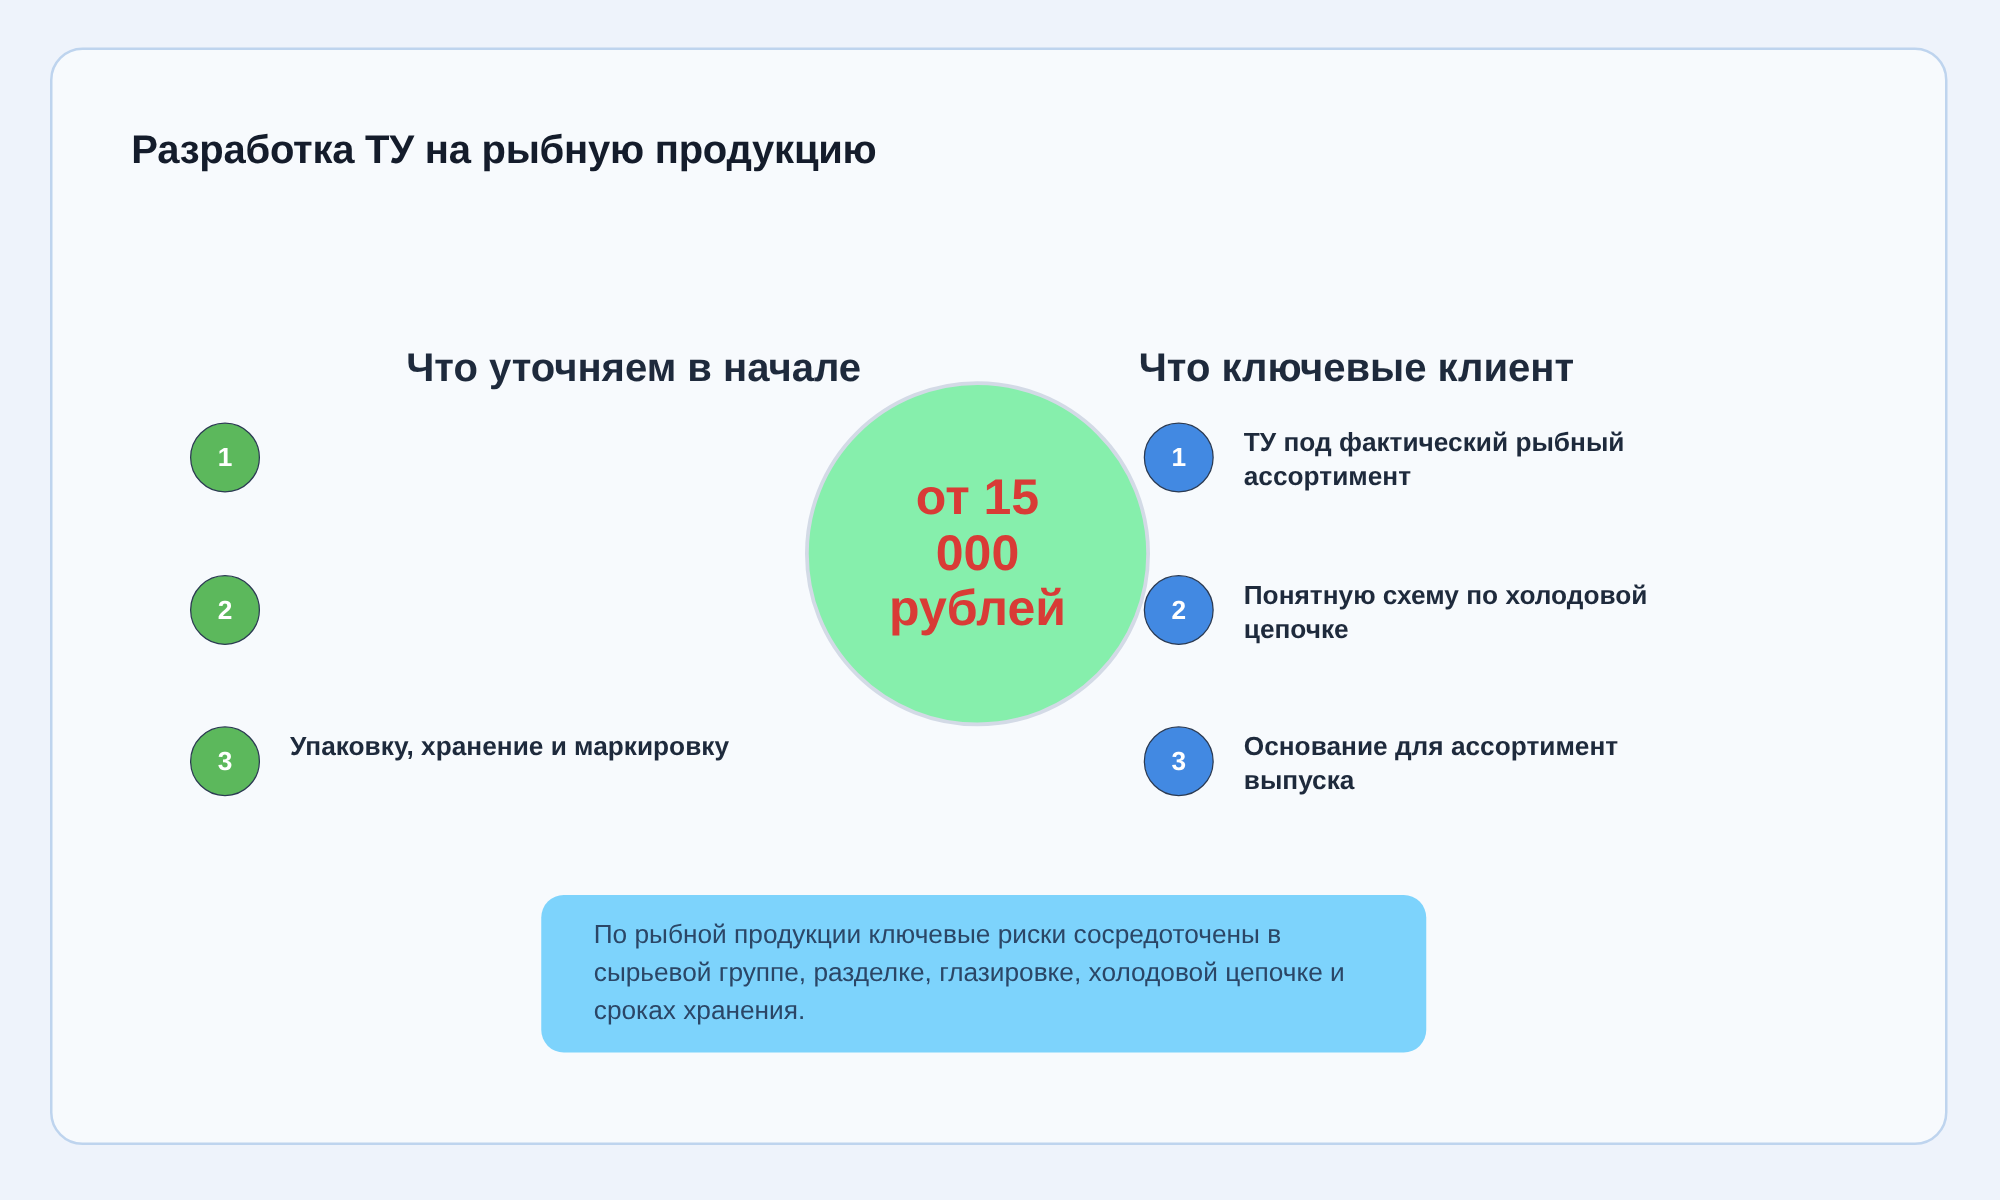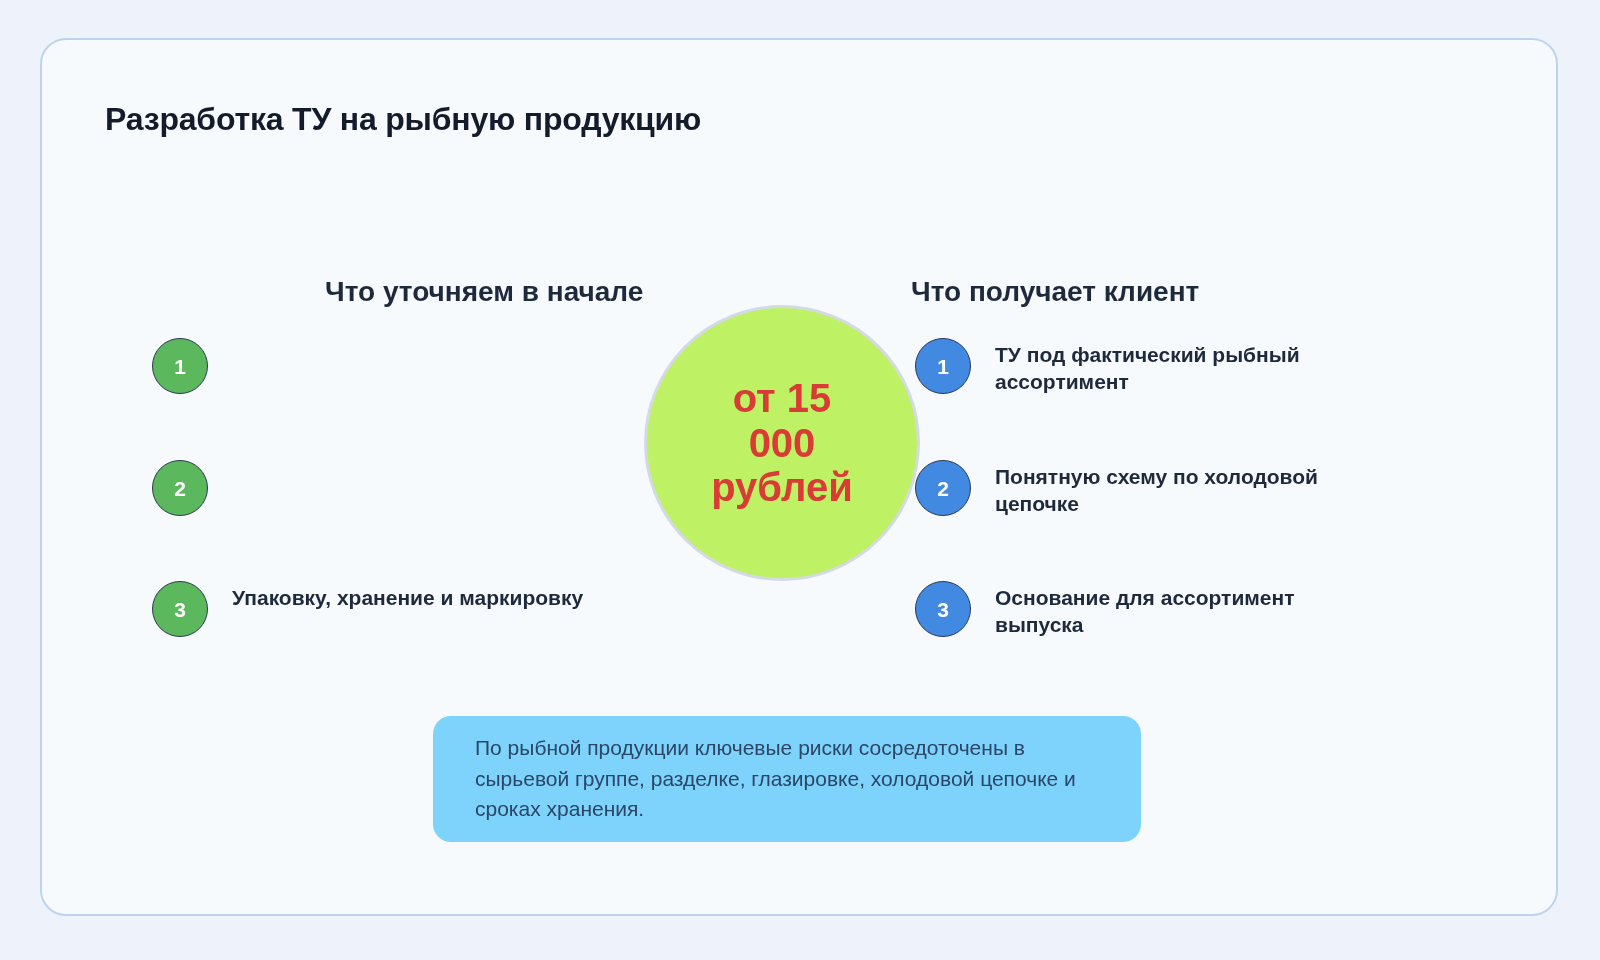--- a/index.html
+++ b/index.html
@@ -36,21 +36,21 @@
     width: 640px;
     font-size: 32px;
     line-height: 1.35;
     font-weight: bold;
     color: #141c2b;
     letter-spacing: -0.2px;
   }
   .col-head {
     position: absolute;
     top: 276px;
-    font-size: 28px;
+    font-size: 32px;
     font-weight: bold;
     color: #1e2a3c;
     white-space: nowrap;
   }
   .col-head.left  { left: 325px; }
   .col-head.right { left: 911px; }
 
   .items {
     position: absolute;
     top: 330px;
@@ -98,21 +98,21 @@
   }
   .items.right .item-text { margin-left: 24px; }
 
   .price-circle {
     position: absolute;
     left: 644px;
     top: 305px;
     width: 276px;
     height: 276px;
     border-radius: 50%;
-    background: #bef264;
+    background: #86efac;
     border: 3px solid #d3dae6;
     box-sizing: border-box;
     display: flex;
     align-items: center;
     justify-content: center;
     z-index: 1;
   }
   .price-text {
     width: 170px;
     text-align: center;
@@ -142,21 +142,21 @@
 </style>
 </head>
 <body>
 
 <div id="root">
   <div class="card"></div>
 
   <div class="title">Разработка ТУ на рыбную продукцию</div>
 
   <div class="col-head left">Что уточняем в начале</div>
-  <div class="col-head right">Что получает клиент</div>
+  <div class="col-head right">Что ключевые клиент</div>
 
   <div class="items left">
     <div class="item i0">
       <div class="badge green">1</div>
     </div>
     <div class="item i1">
       <div class="badge green">2</div>
     </div>
     <div class="item i2">
       <div class="badge green">3</div>

